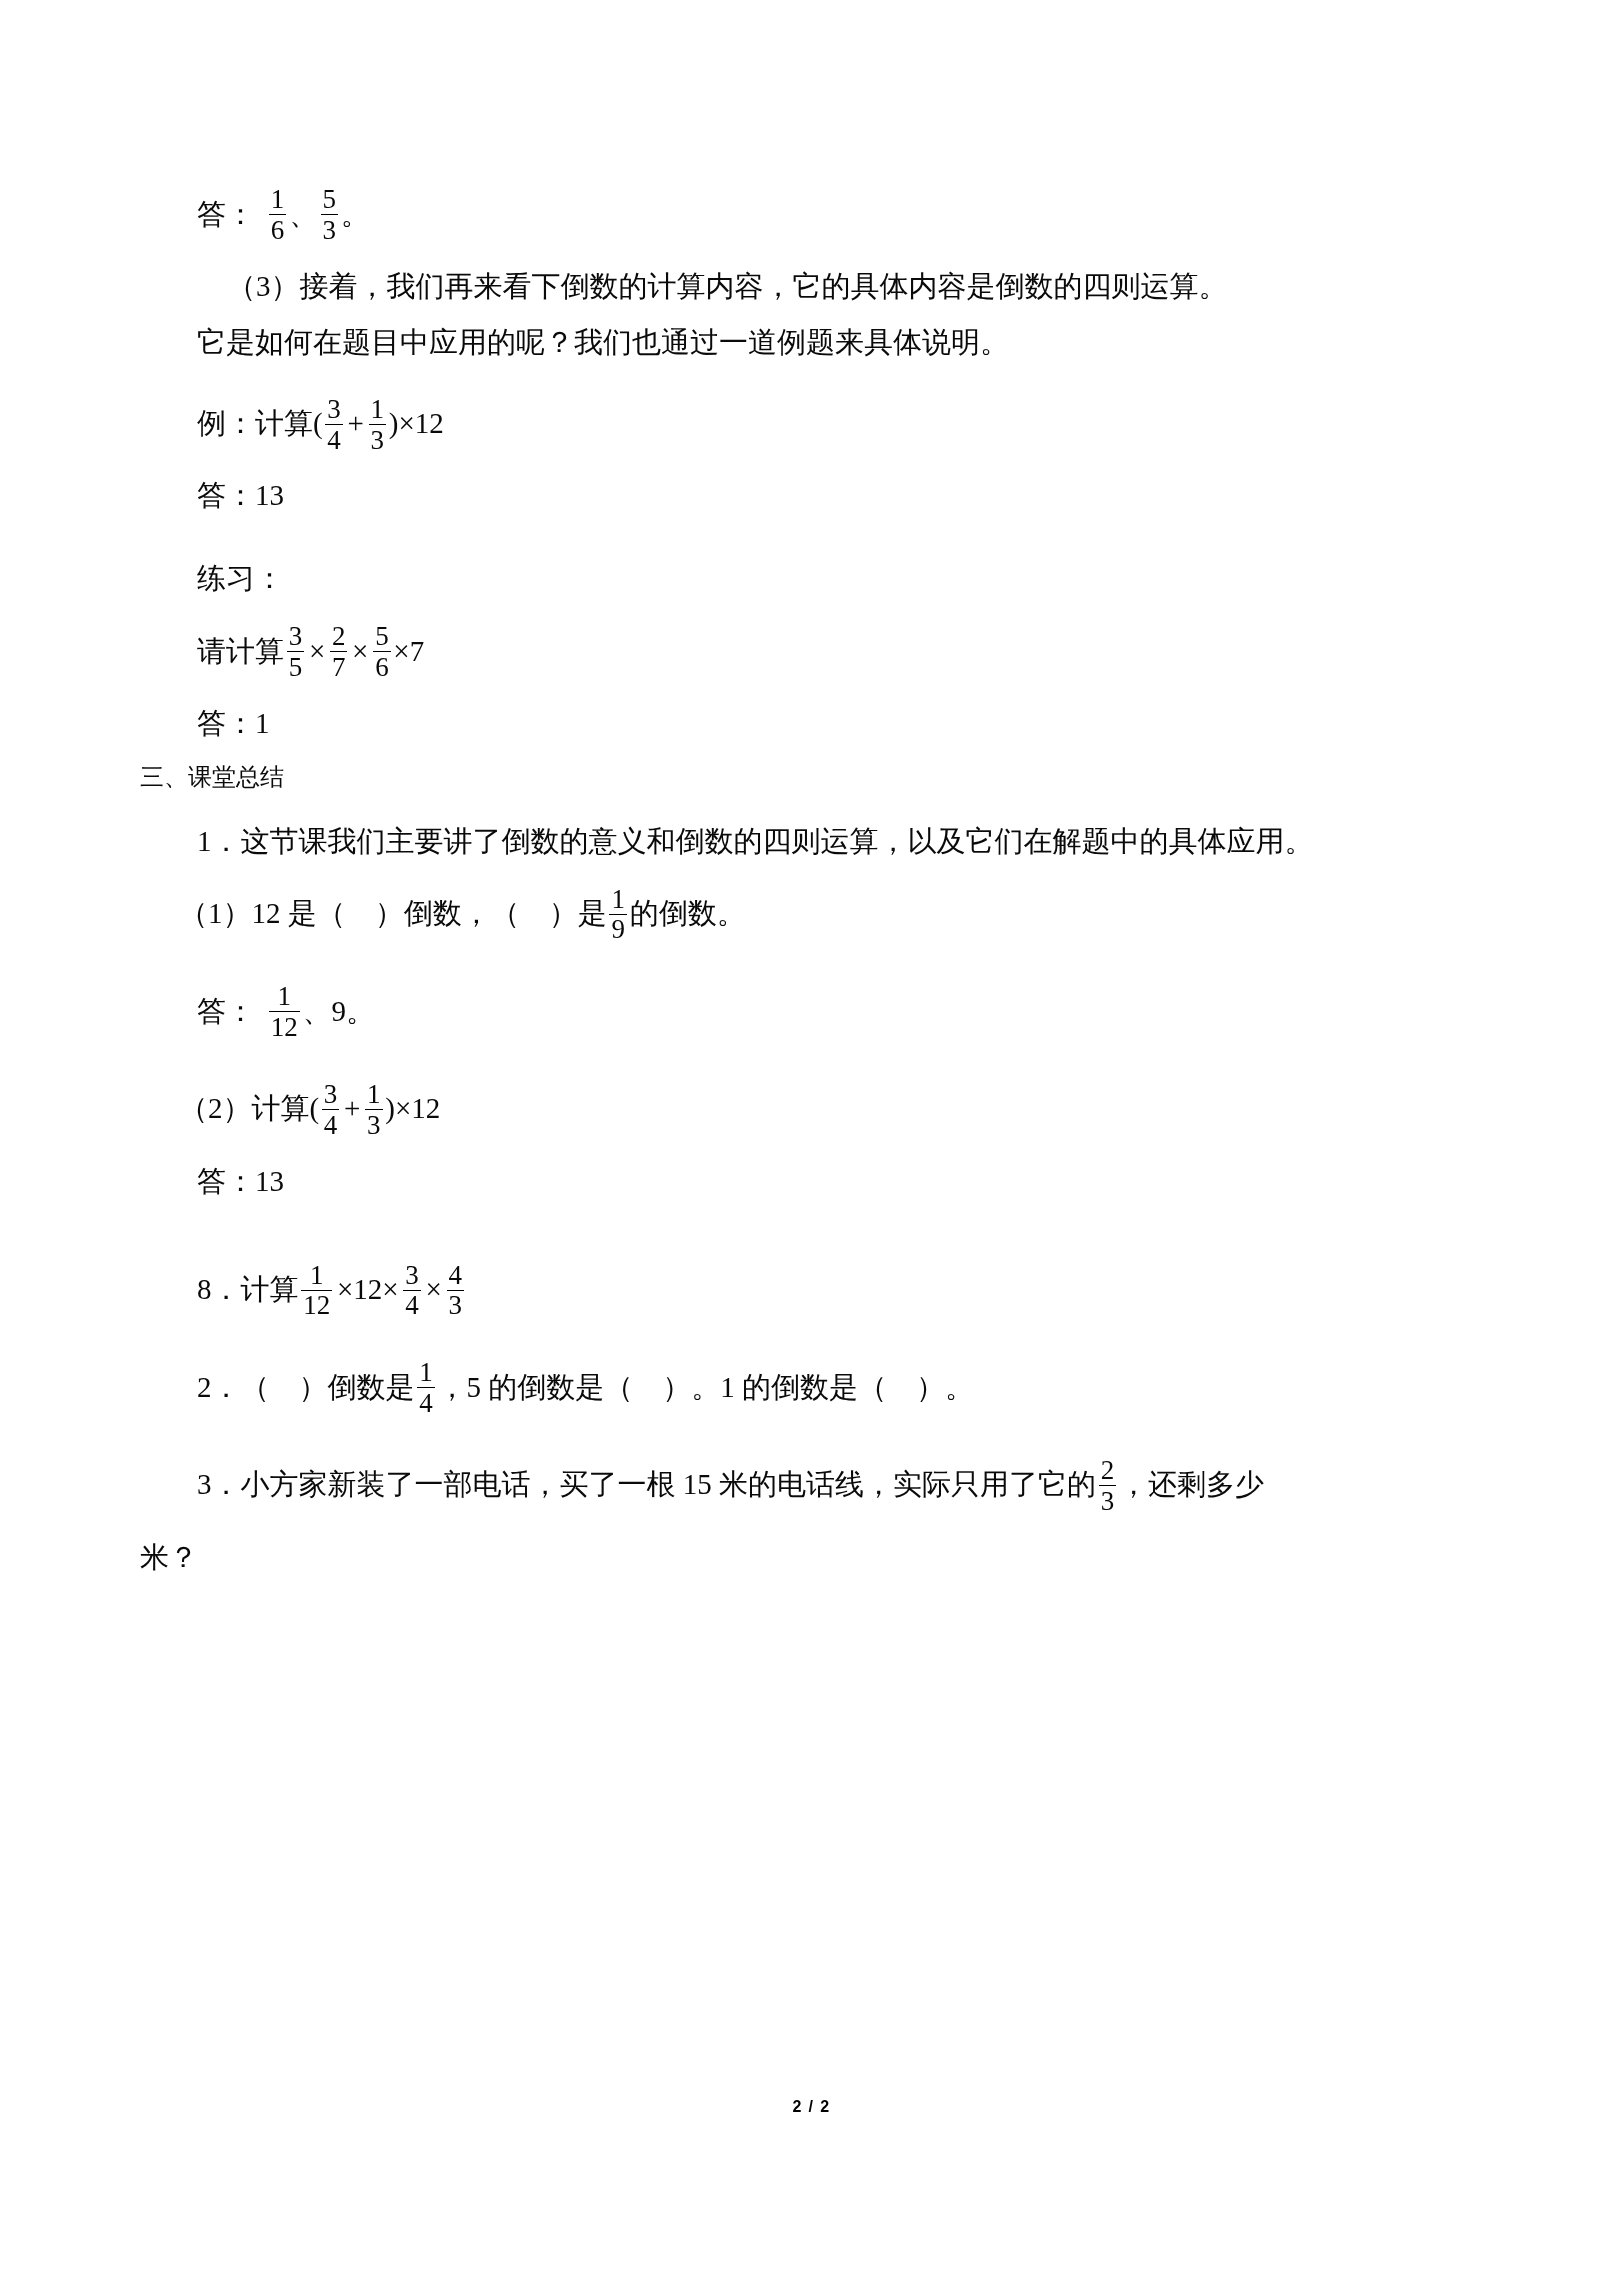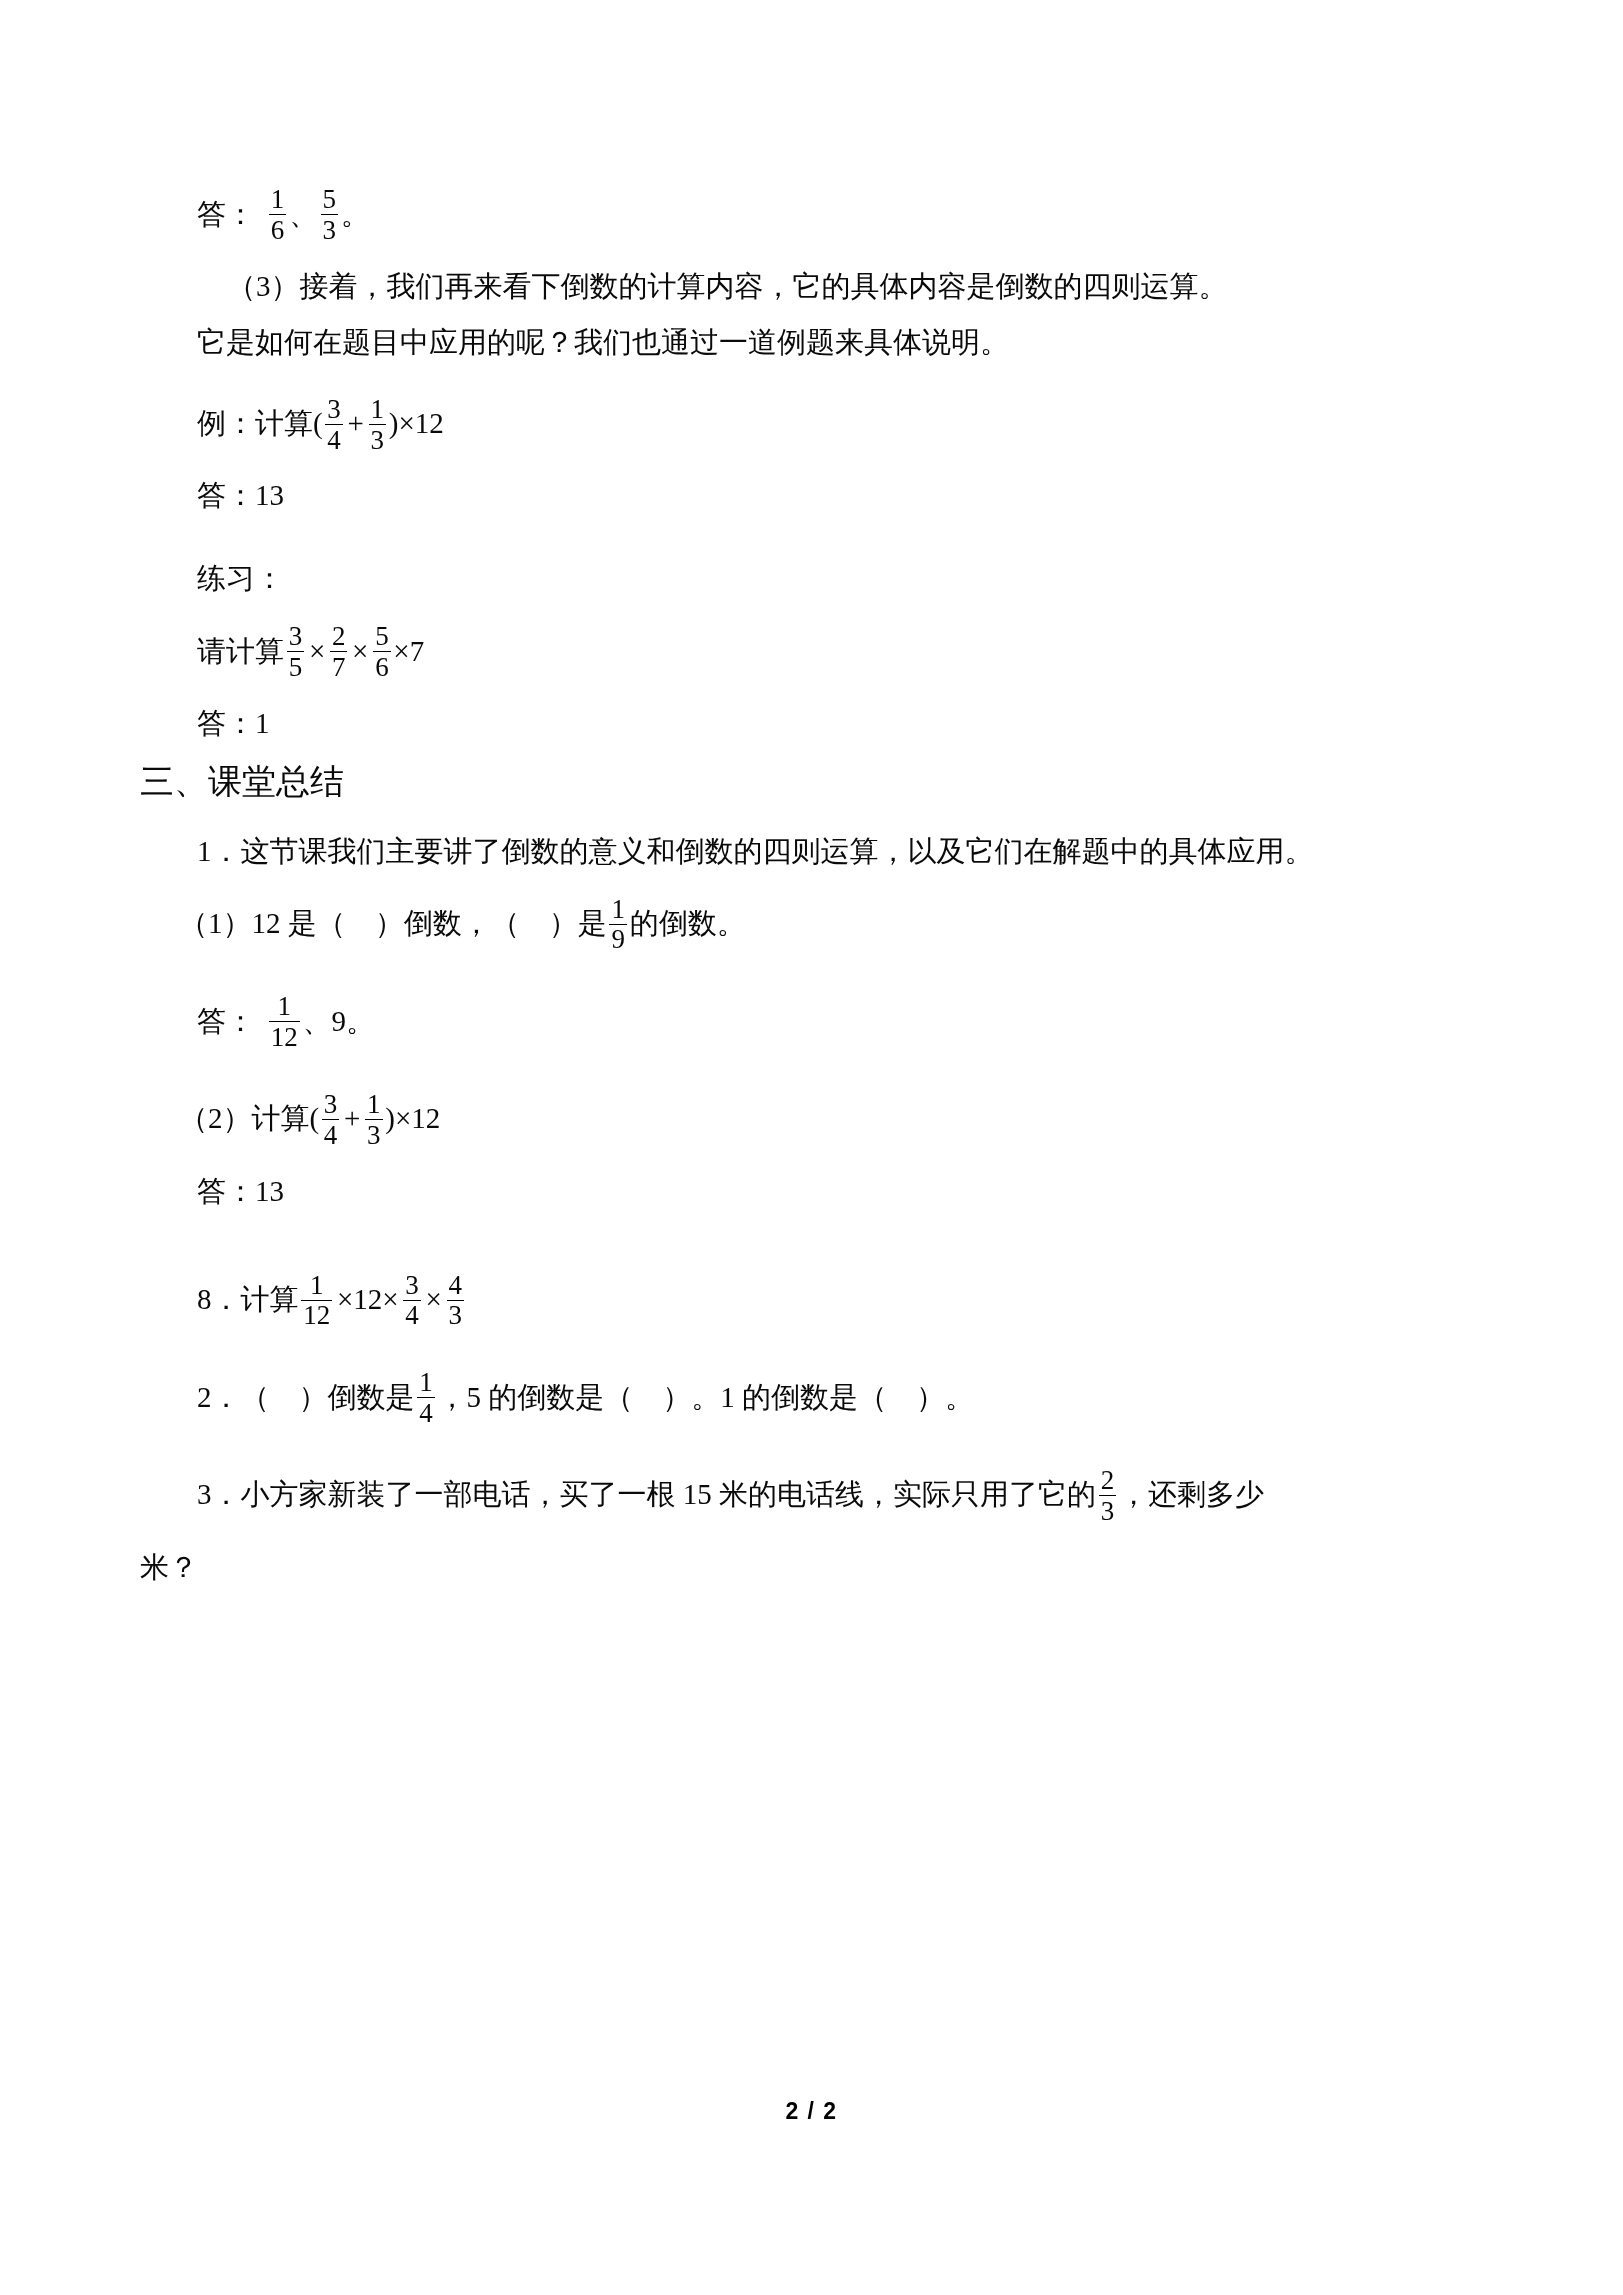--- a/index.html
+++ b/index.html
@@ -24,21 +24,21 @@
   }
   .para {
     font-size: 29px;
     line-height: 1.0;
     color: #0a0a0a;
     display: flex;
     align-items: center;
     white-space: nowrap;
   }
   .heading {
-    font-size: 34px;
+    font-size: 24px;
     line-height: 1.0;
     color: #0a0a0a;
     white-space: nowrap;
   }
 
   
   .ind-0 { margin-left: 0px; }
   .ind-1 { margin-left: 57px; }
   .ind-2 { margin-left: 39px; }
 
@@ -69,21 +69,21 @@
   .sp { display: inline-block; width: 11px; }
 
   .footer {
     position: absolute;
     left: 0;
     top: 2098px;
     width: 1623px;
     text-align: center;
     font-family: "Liberation Sans", sans-serif;
     font-weight: bold;
-    font-size: 23px;
+    font-size: 16px;
     color: #000000;
     letter-spacing: 1.4px;
   }
 
   
   .gap-s { height: 17.7px; }
   .gap-m { height: 27px; }
   .gap-l { height: 38px; }
   .frac-row { min-height: 80px; }
 </style>

